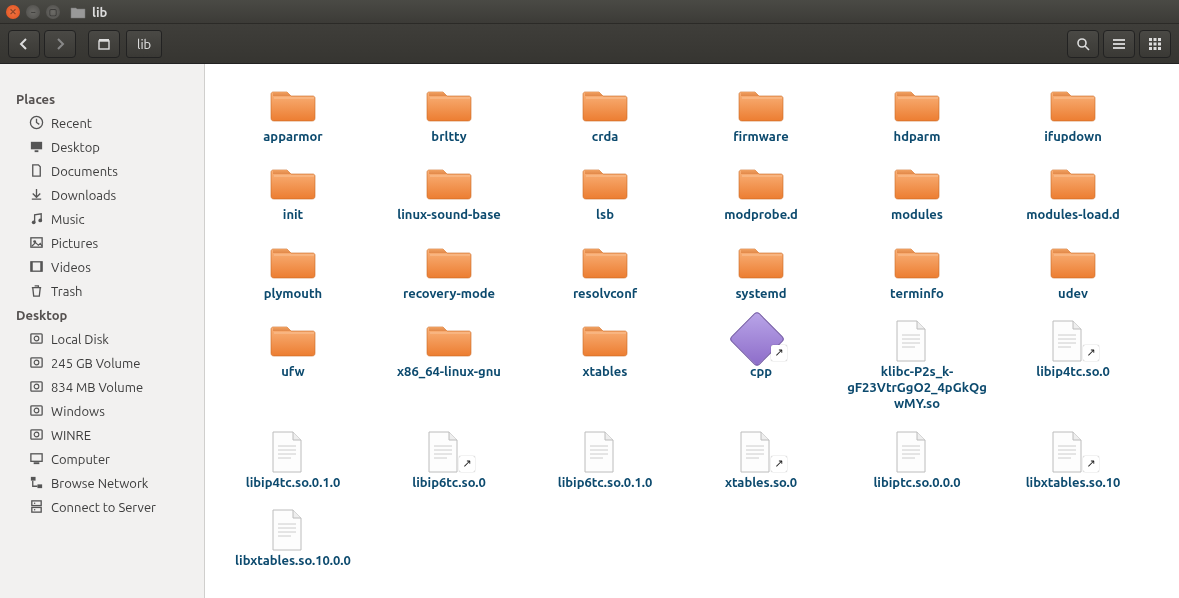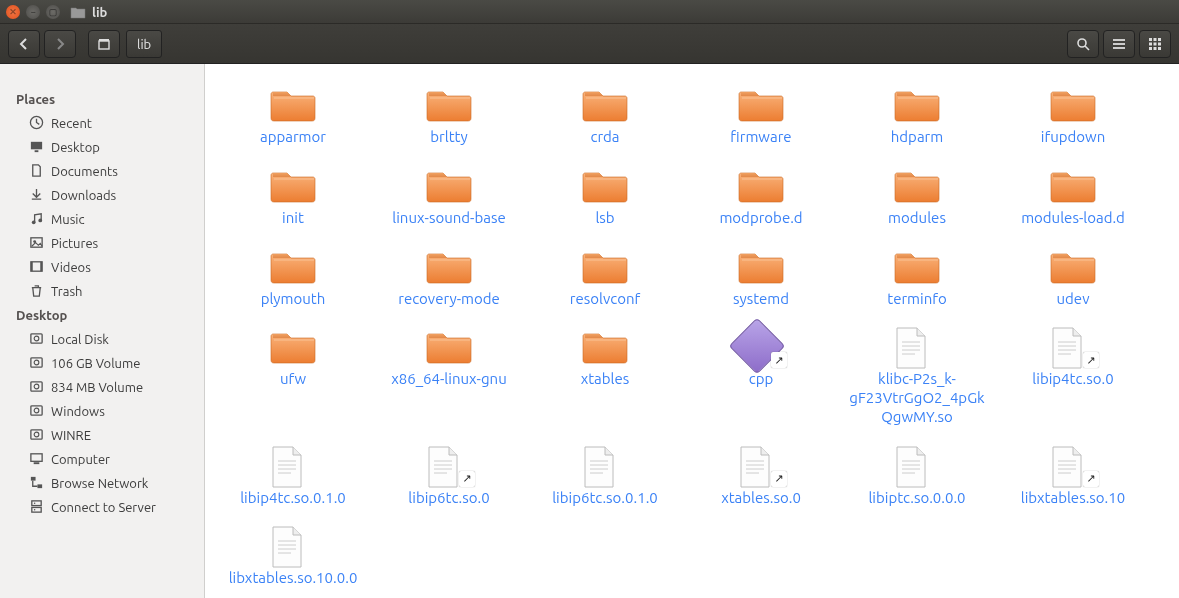--- a/index.html
+++ b/index.html
@@ -120,25 +120,26 @@
   .fitem {
     display: flex;
     flex-direction: column;
     align-items: center;
     text-align: center;
     padding: 4px 4px 10px 4px;
     cursor: pointer;
   }
   .ficon { width: 48px; height: 40px; position: relative; margin-bottom: 4px; }
   .flabel {
-    font-size: 15px;
-    color: #3b82f6;
+    font-size: 13px;
+    color: #0c4a6e;
     line-height: 1.25;
     max-width: 140px;
     word-break: break-word;
+    font-weight: bold;
   }
   
   .folder-svg { width: 48px; height: 40px; }
   
   .file-svg { width: 36px; height: 44px; }
   
   .link-arrow {
     position: absolute;
     right: -2px; bottom: -2px;
     width: 16px; height: 16px;
@@ -313,21 +314,21 @@
           </span>
           <span>Local Disk</span>
         </div>
         <div class="sidebar-item">
           <span class="sicon">
             <svg width="15" height="15" viewBox="0 0 16 16">
               <rect x="2" y="3" width="12" height="10" rx="1" fill="none" stroke="#555" stroke-width="1.4"></rect>
               <circle cx="8" cy="8" r="2.5" fill="none" stroke="#555" stroke-width="1.2"></circle>
             </svg>
           </span>
-          <span>106 GB Volume</span>
+          <span>245 GB Volume</span>
         </div>
         <div class="sidebar-item">
           <span class="sicon">
             <svg width="15" height="15" viewBox="0 0 16 16">
               <rect x="2" y="3" width="12" height="10" rx="1" fill="none" stroke="#555" stroke-width="1.4"></rect>
               <circle cx="8" cy="8" r="2.5" fill="none" stroke="#555" stroke-width="1.2"></circle>
             </svg>
           </span>
           <span>834 MB Volume</span>
         </div>

